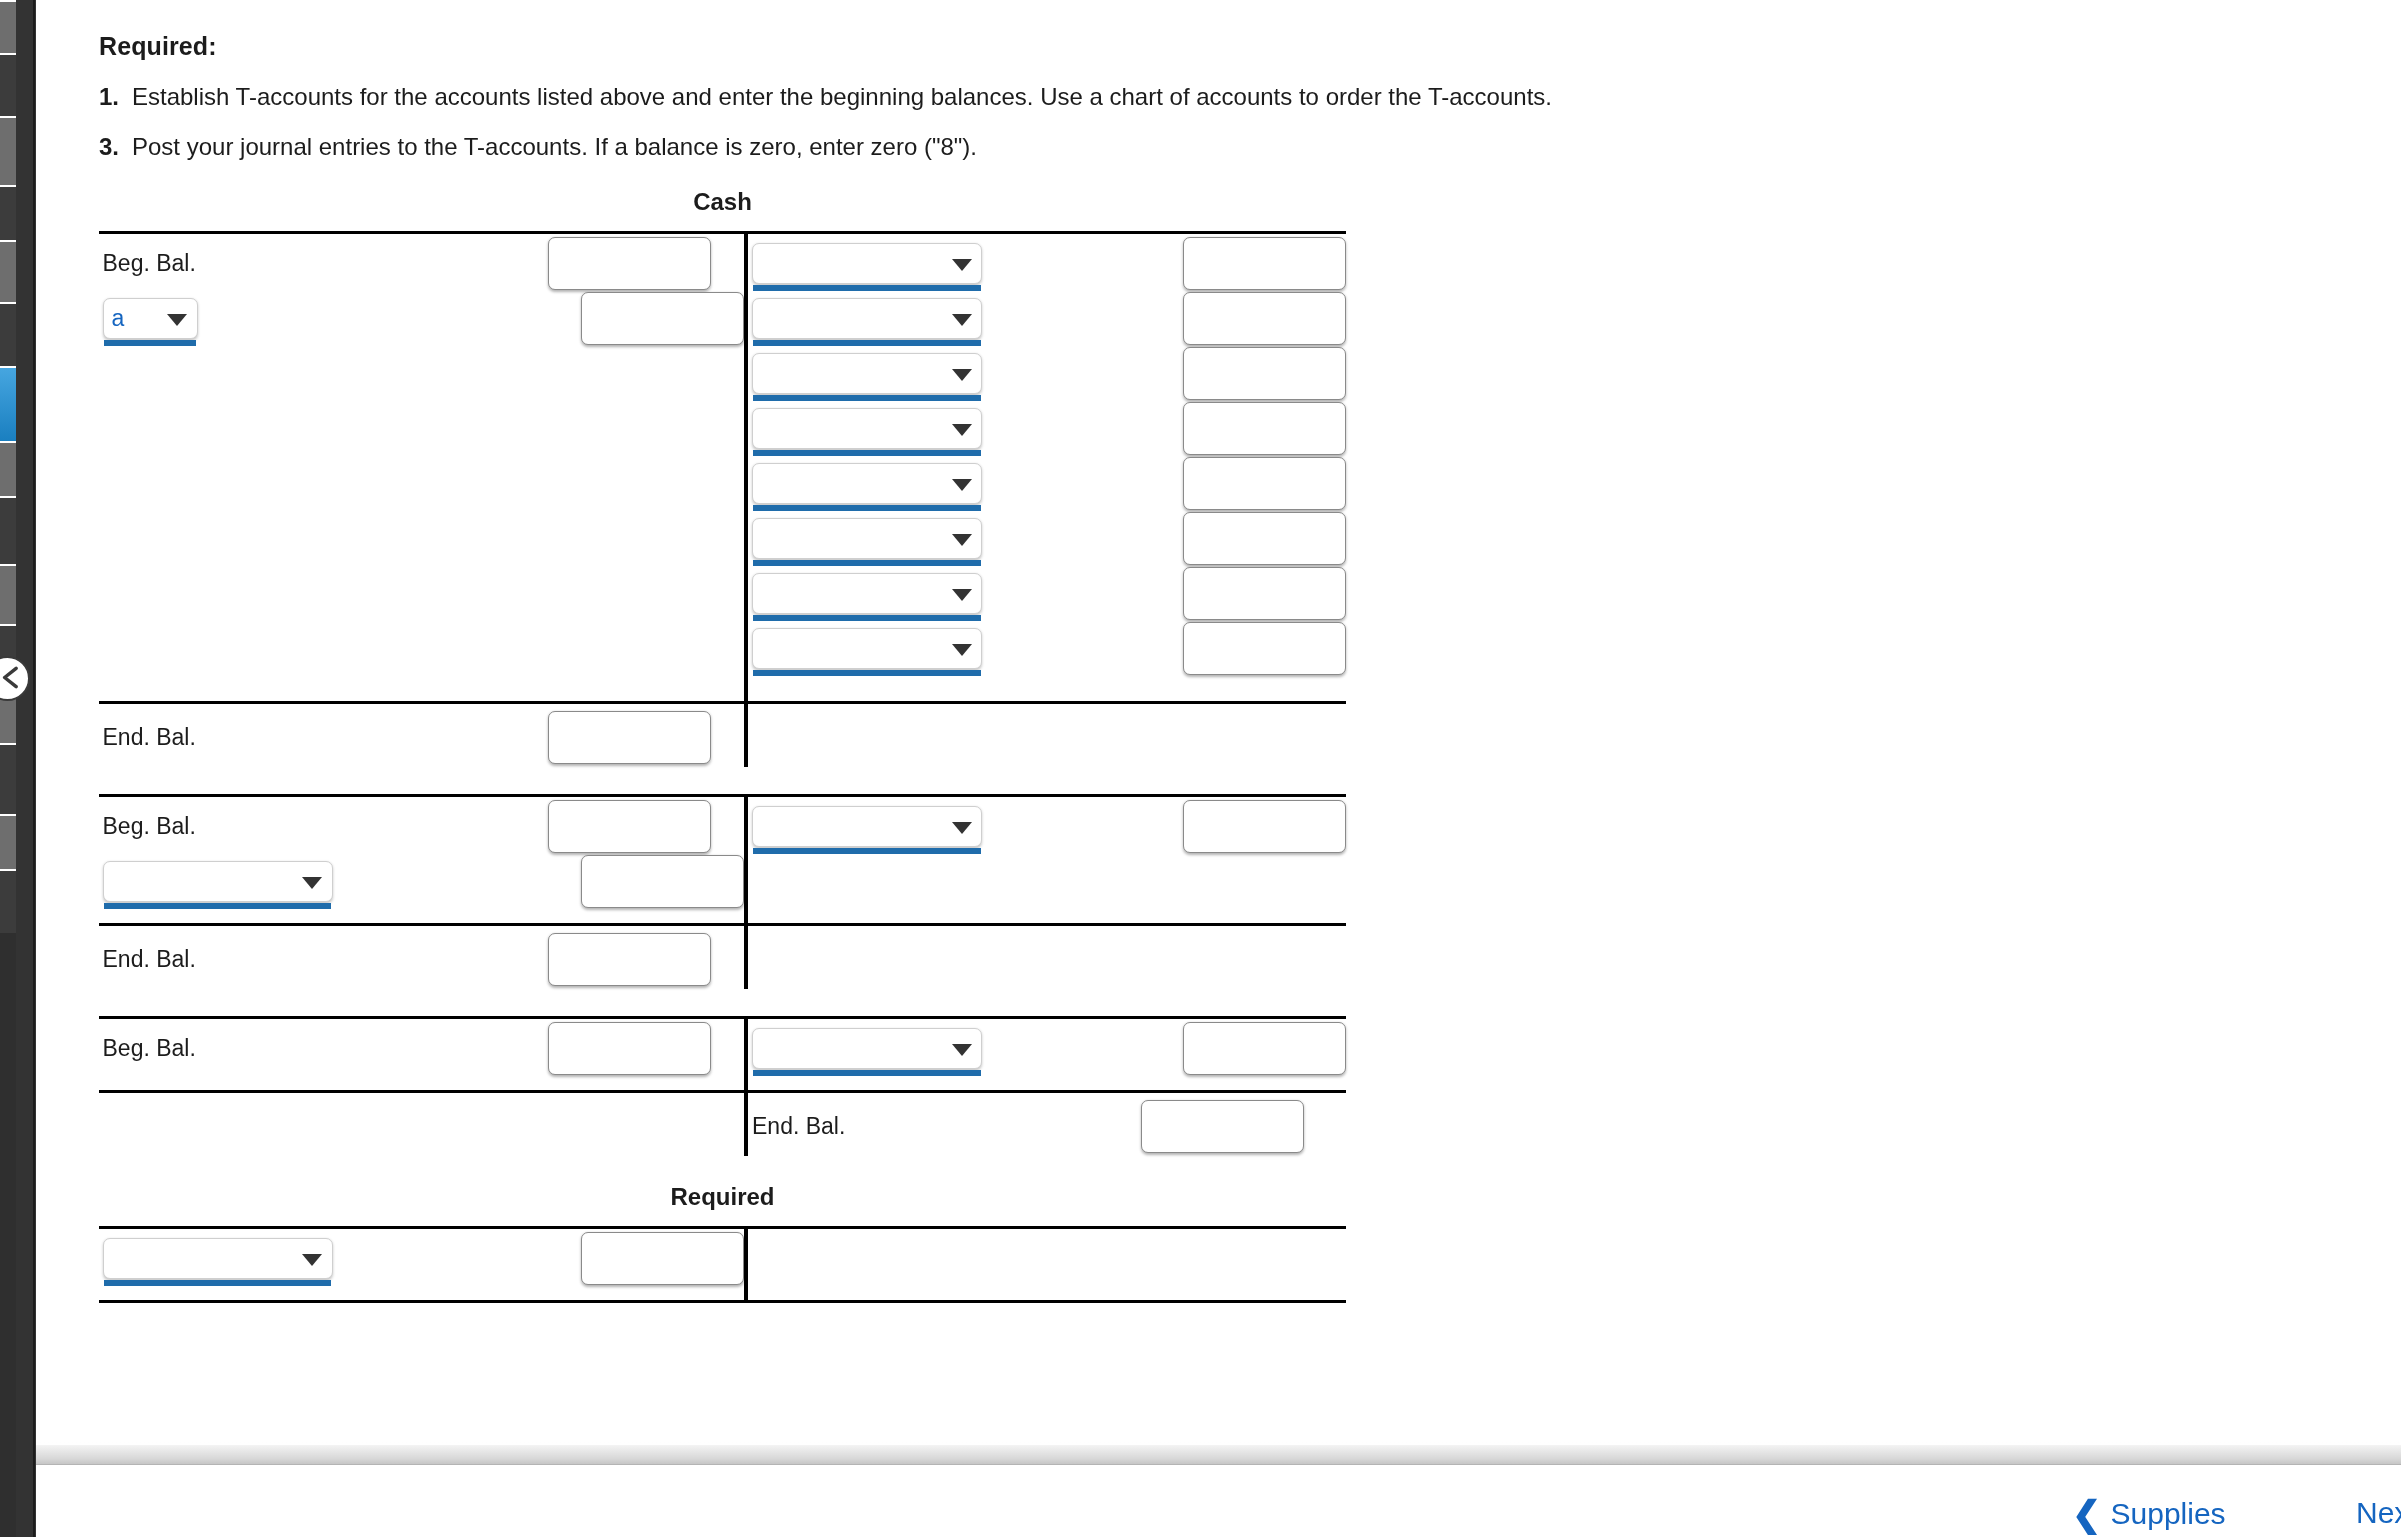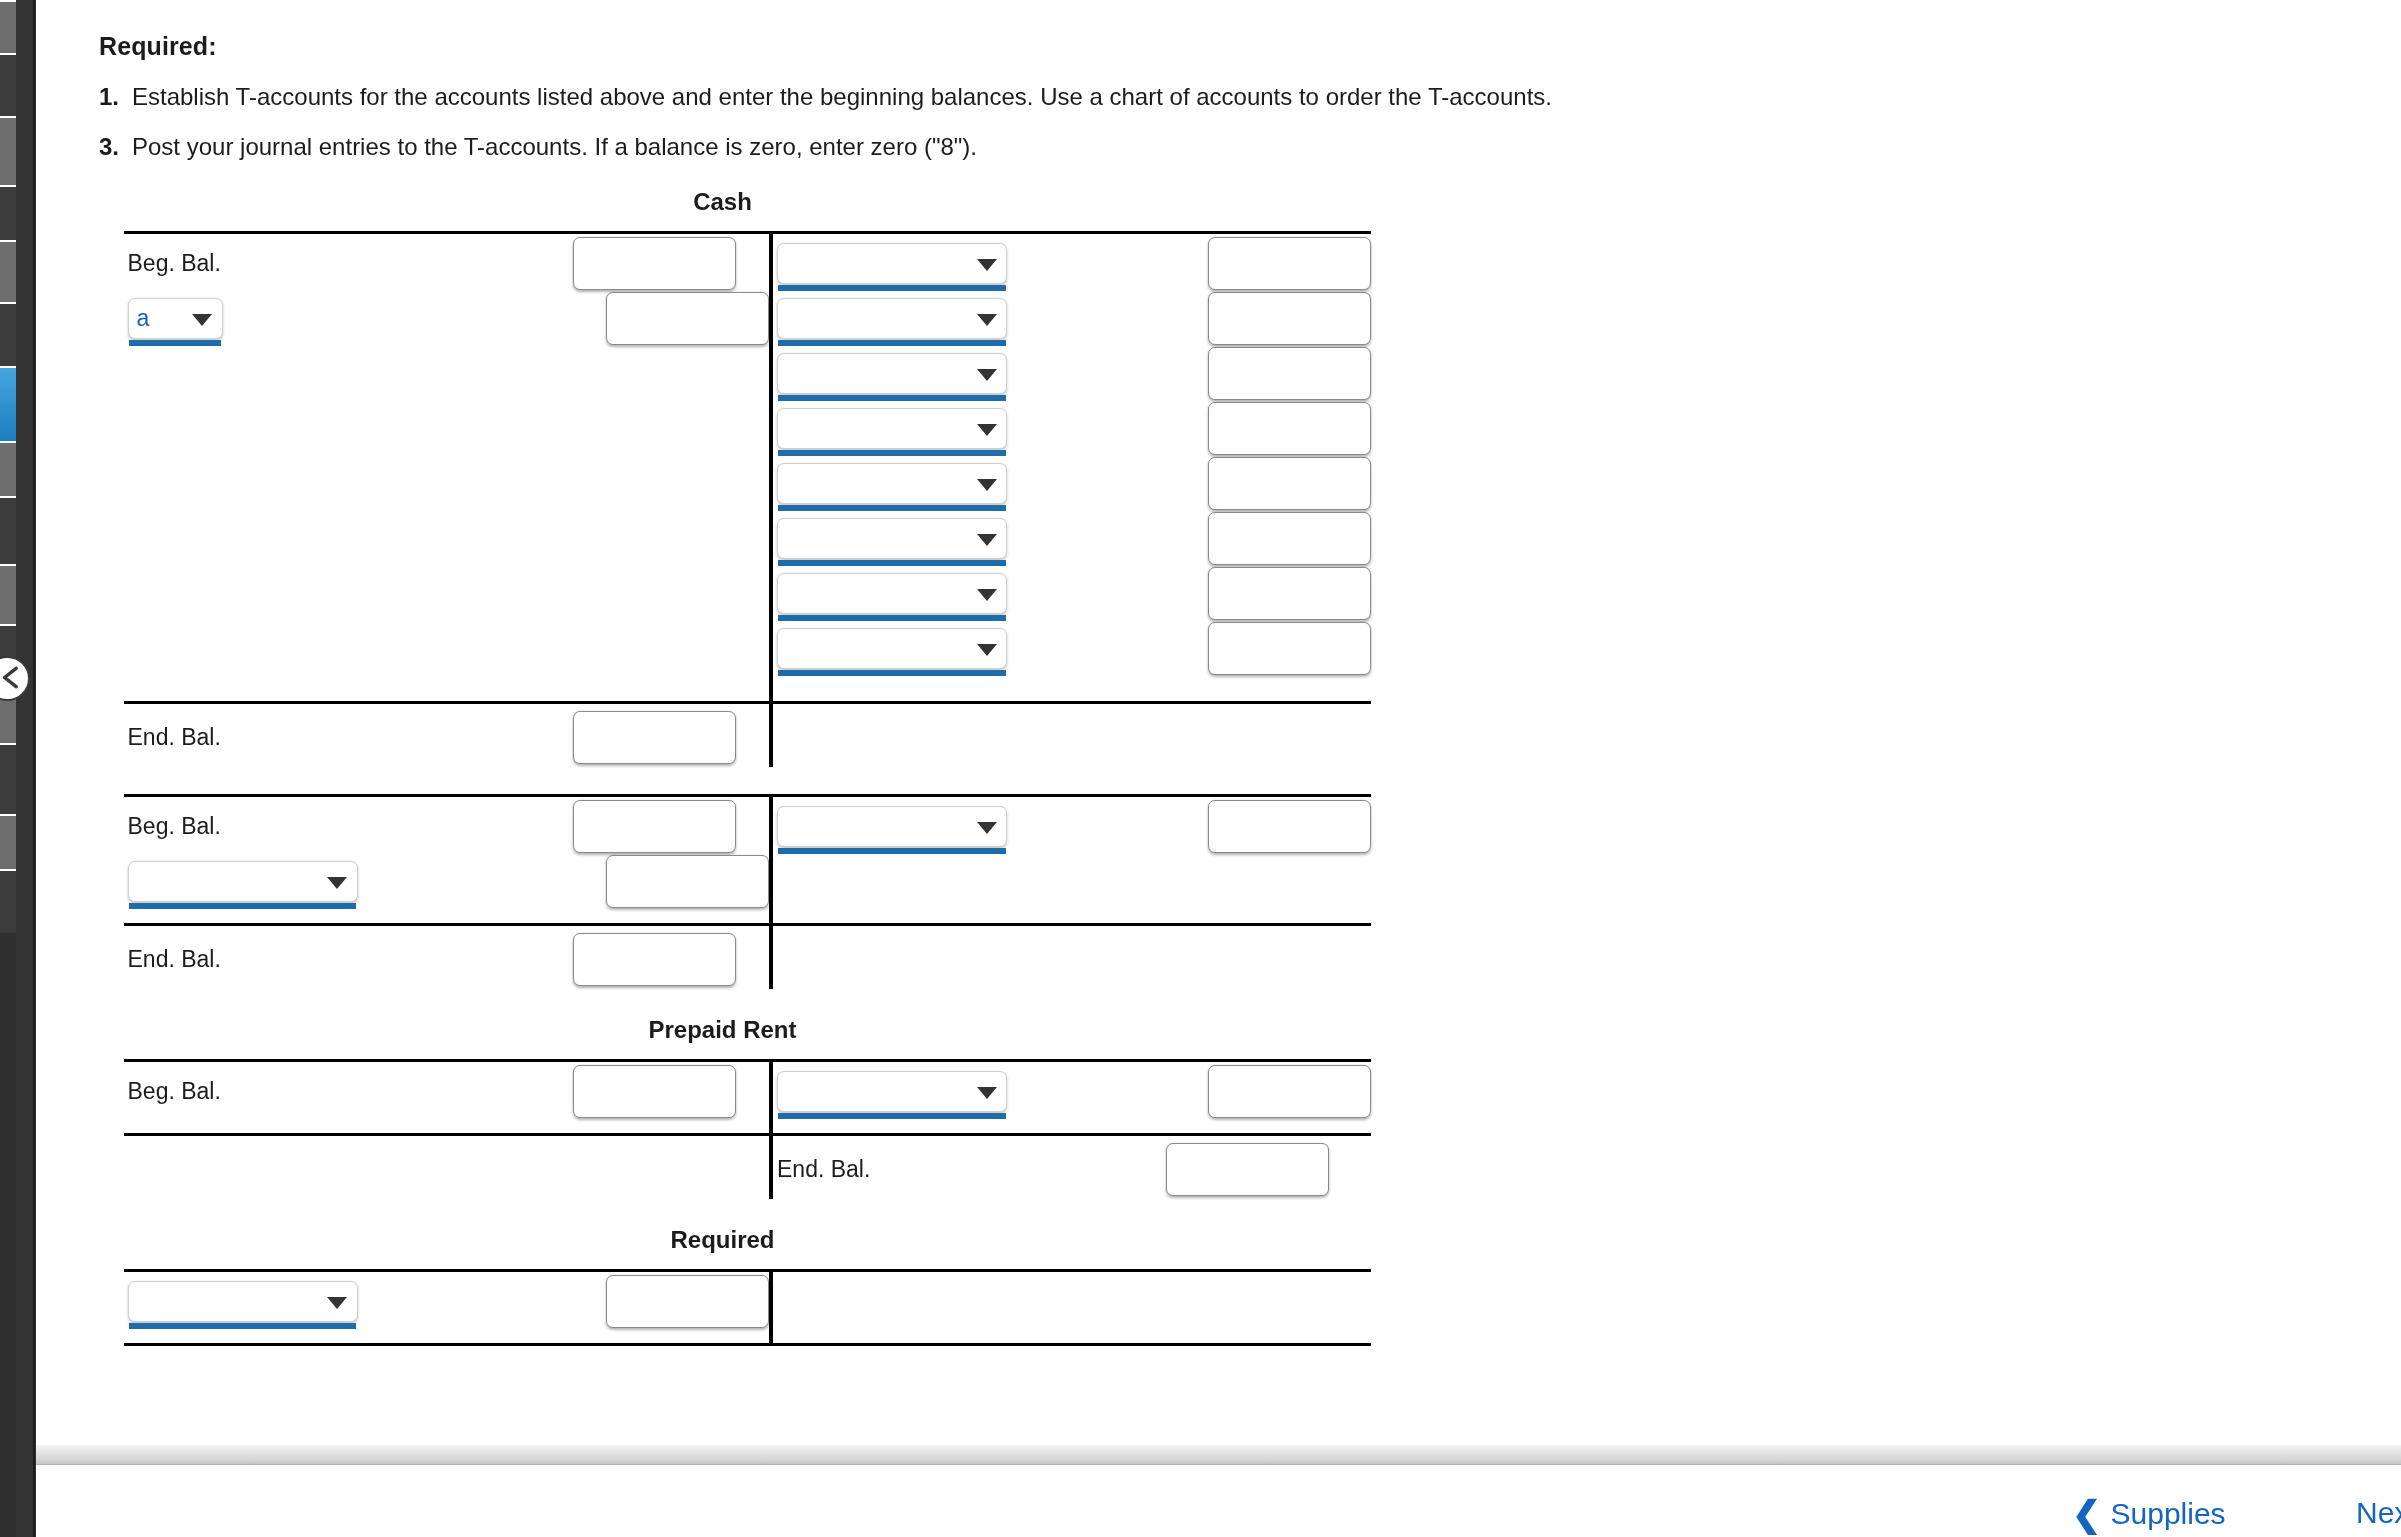--- a/index.html
+++ b/index.html
@@ -100,21 +100,20 @@
     font-weight: bold;
     color: #1c1c1c;
     width: 1247px;
     margin-left: 0;
   }
 
   .t-body {
     position: relative;
     width: 1247px;
     margin-top: 15px;
-    margin-left: 25px;
   }
 
   .rule-top, .rule-bottom {
     position: absolute;
     left: 0; width: 1247px;
     height: 3.5px;
     background: #000000;
   }
   .rule-top { top: 0; }
 
@@ -483,21 +482,20 @@
                 <div class="col-credit">
                   <div class="row">
                     <div class="row-label credit-side"></div>
                   </div>
                 </div>
               </div>
               <div class="t-divider" style="top: 0px; height: 63px;"></div>
             </div>
           </div>
           <div class="t-account">
-            <div class="t-title">Prepaid Rent</div>
             <div class="t-body" style="height: 74px;">
               <div class="rule-top"></div>
               <div class="t-cols">
                 <div class="col-debit">
                   <div class="row">
                     <div class="row-label">Beg. Bal.</div>
                     <div class="num-box"></div>
                   </div>
                 </div>
                 <div class="col-credit">

